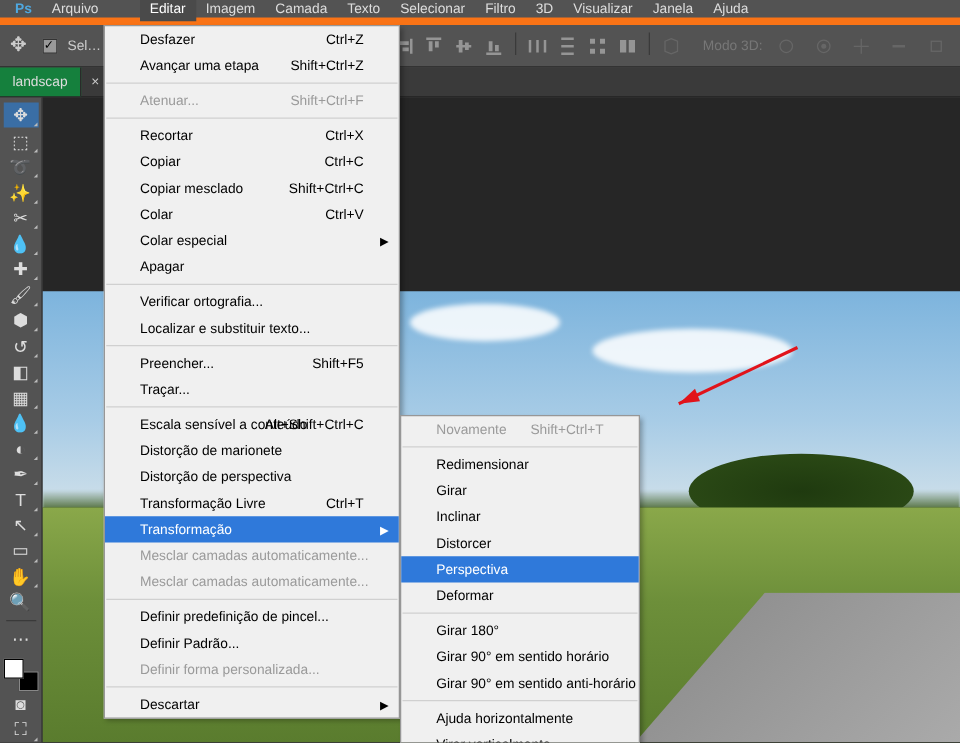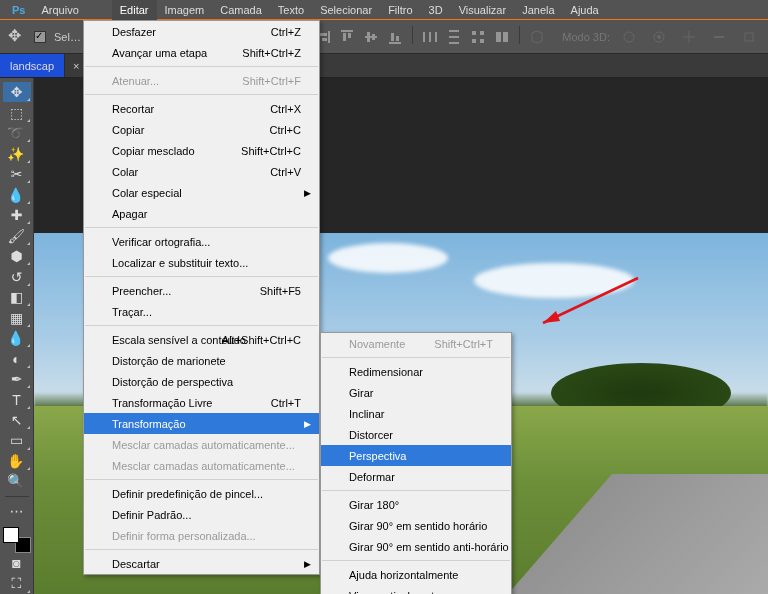--- a/index.html
+++ b/index.html
@@ -1,31 +1,31 @@
 <!DOCTYPE html>
 <html><head>
 <meta charset="utf-8">
 <style>
 * { margin:0; padding:0; box-sizing:border-box; font-family:"Segoe UI",Tahoma,sans-serif; font-size:11px; }
 body { width:768px; height:594px; background:#535353; overflow:hidden; position:relative; }
-.menubar { height:20px; background:#535353; display:flex; align-items:center; padding:0 4px; color:#ddd; border-bottom:1px solid #f97316; }
+.menubar { height:20px; background:#535353; display:flex; align-items:center; padding:0 4px; color:#ddd; border-bottom:6px solid #f97316; }
 .menubar span { padding:0 8px; line-height:20px; cursor:default; }
 .menubar span.active { background:#4a4a4a; color:#fff;margin-left:25px; }
 .toolbar { height:34px; background:#535353; display:flex; align-items:center; padding:0 8px; gap:8px; border-bottom:1px solid #2a2a2a; }
 .move-icon { width:18px; height:18px; position:relative; }
 .move-icon::before { content:"✥"; color:#ccc; font-size:16px; position:absolute; top:-2px; left:0; }
 .checkbox { width:12px; height:12px; background:#999; border:1px solid #333; display:inline-block; position:relative; }
 .checkbox::after { content:"✓"; color:#000; font-size:10px; position:absolute; top:-2px; left:0; }
 .toolbar .lbl { color:#ccc; }
 .align-group { display:flex; gap:2px; margin-left:auto; }
 .align-btn { width:22px; height:22px; display:flex; align-items:center; justify-content:center; }
 .align-btn svg { opacity:.55; }
 .mode3d { color:#777; margin-left:6px; }
 .tabbar { height:24px; background:#3a3a3a; display:flex; align-items:stretch; border-bottom:1px solid #222; }
-.tab { background:#1d4ed8; color:#ddd; padding:0 10px; display:flex; align-items:center; gap:6px; border-right:1px solid #2a2a2a; }
+.tab { background:#15803d; color:#ddd; padding:0 10px; display:flex; align-items:center; gap:6px; border-right:1px solid #2a2a2a; }
 .workarea { position:absolute; top:78px; left:0; right:0; bottom:0; display:flex; }
 .toolpanel { width:34px; background:#535353; display:flex; flex-direction:column; align-items:center; padding-top:4px; gap:0; border-right:1px solid #383838; }
 .tool { width:28px; height:22px; display:flex; align-items:center; justify-content:center; color:#ddd; font-size:14px; position:relative; }
 .tool.sel { background:#3a6ea5; }
 .tool .tri { position:absolute; right:1px; bottom:1px; width:0; height:0; border-left:3px solid transparent; border-bottom:3px solid #bbb; }
 .swatches { margin-top:6px; width:28px; height:28px; position:relative; }
 .swatches .fg { width:16px; height:16px; background:#fff; border:1px solid #000; position:absolute; top:0; left:0; }
 .swatches .bg { width:16px; height:16px; background:#000; border:1px solid #888; position:absolute; bottom:0; right:0; }
 .canvas { flex:1; background:#262626; position:relative; overflow:hidden; }
 .img { position:absolute; top:155px; left:0; right:0; bottom:0; }
@@ -36,21 +36,21 @@
 .treeline { position:absolute; top:44%; left:0; right:0; height:30px; background:linear-gradient(transparent,#3d5c1f 60%,#3d5c1f); filter:blur(1px); }
 .darktrees { position:absolute; top:36%; right:5%; width:180px; height:60px; background:radial-gradient(ellipse at center,#1f3a0f,#2a4815 70%,transparent); border-radius:50%; }
 .arrow { position:absolute; top:40px; right:120px; width:120px; height:60px; pointer-events:none; }
 .arrow line { stroke:#e1131a; stroke-width:2.5; }
 .arrow polygon { fill:#e1131a; }
 
 .menu { position:absolute; background:#f0f0f0; border:1px solid #979797; box-shadow:2px 2px 4px rgba(0,0,0,.3); color:#000; }
 .menu .row { height:21px; display:flex; align-items:center; padding:0 24px 0 28px; white-space:nowrap; cursor:default; position:relative; }
 .menu .row.disabled { color:#9a9a9a; }
 .menu .row.hl { background:#2f79da; color:#fff; }
-.menu .row .sc { position:absolute; right:18px; }
+.menu .row .sc { position:absolute; right:28px; }
 .menu .row .arr { position:absolute; right:8px; font-size:9px; }
 .menu .sep { height:1px; background:#d0d0d0; margin:3px 1px; }
 .menu1 { top:20px; left:83px; width:237px; }
 .menu2 { top:332px; left:320px; width:192px; }
 </style>
 </head>
 <body>
 
 <div class="menubar">
   <span style="color:#4fa8e0;font-weight:bold;">Ps</span>

